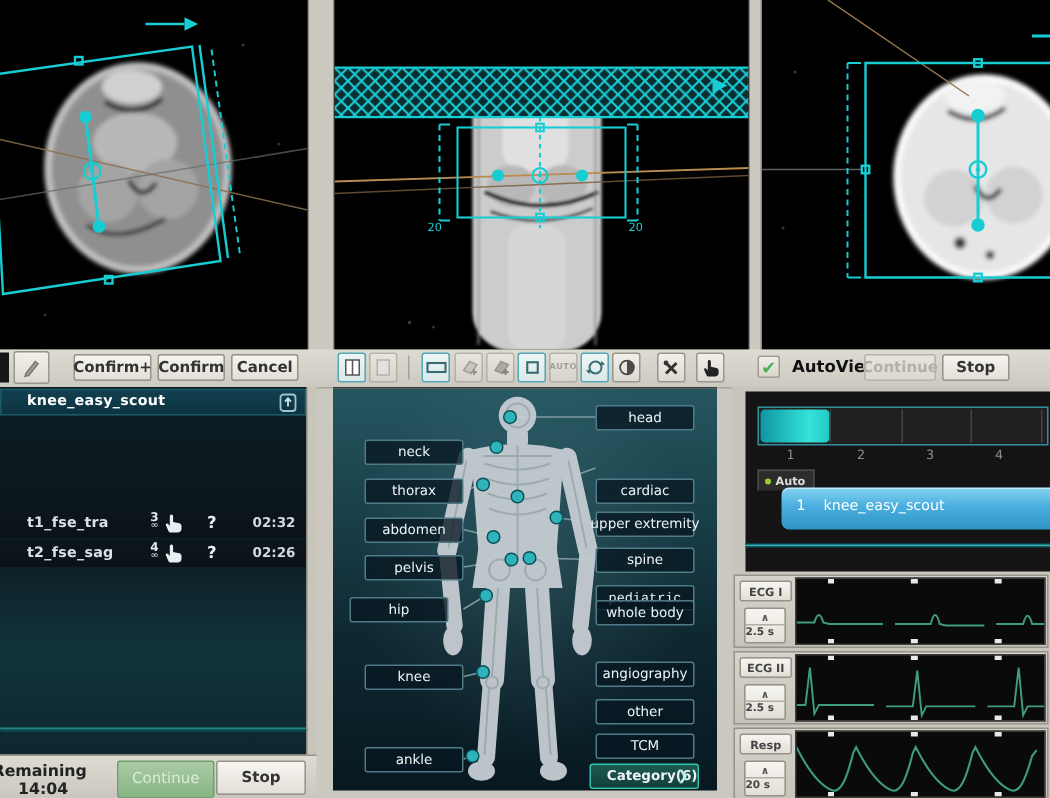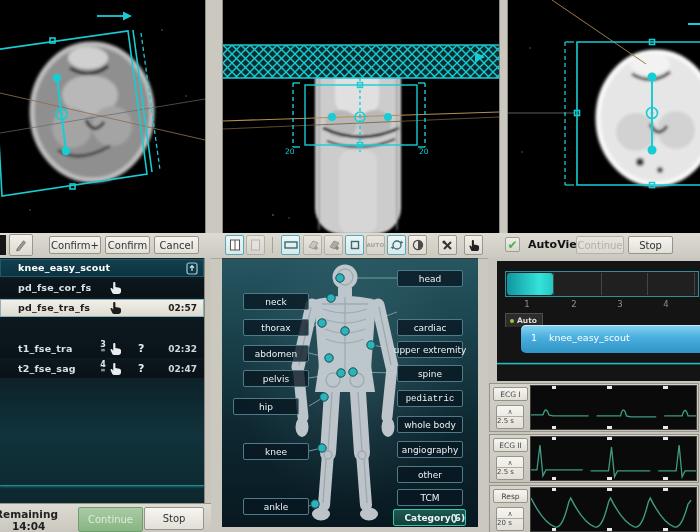--- a/index.html
+++ b/index.html
@@ -3,21 +3,21 @@
 <meta charset="utf-8">
 <style>
   html,body{margin:0;padding:0;}
   body{font-family:"DejaVu Sans","Liberation Sans",sans-serif;background:#9a978f;}
   #app{position:relative;width:700px;height:532px;background:#cbc8bf;overflow:hidden;}
   .abs{position:absolute;}
   
   .viewport{position:absolute;top:0;height:233px;background:#000;box-shadow:0 0 0 1px #8e8b83;}
   
   .toolstrip{position:absolute;left:0;top:233px;width:700px;height:25px;background:linear-gradient(180deg,#dedbd2,#ccc9c0);border-bottom:1px solid #aaa79e;}
-  .gbtn{position:absolute;display:flex;align-items:center;justify-content:center;background:linear-gradient(180deg,#f7f5f0,#e2dfd7);border:1px solid #96938a;border-radius:2px;font-size:10px;color:#333;box-sizing:border-box;}
+  .gbtn{position:absolute;display:flex;align-items:center;justify-content:center;background:linear-gradient(180deg,#f7f5f0,#e2dfd7);border:1px solid #96938a;border-radius:2px;font-size:10px;color:#333;box-sizing:border-box;font-weight:bold;}
   .gbtn.disabled{color:#b2afa7;background:linear-gradient(180deg,#e7e4dc,#dbd8cf);border-color:#b5b2a9;}
   .tbtn{position:absolute;top:235px;width:19px;height:20px;background:linear-gradient(180deg,#f2f0ea,#ddd9d0);border:1px solid #9a978e;border-radius:2px;box-sizing:border-box;display:flex;align-items:center;justify-content:center;}
   .tbtn.sel{border:1px solid #55a8ba;background:linear-gradient(180deg,#eef6f6,#d9e8e8);}
   .tbtn.dis{opacity:.55;}
   
   #left-panel{position:absolute;left:0;top:258px;width:211px;height:274px;background:#c8c5bc;}
   #seq-list{position:absolute;left:0;top:0;width:204px;height:245px;background:linear-gradient(180deg,#0d1d24 0%,#0b161c 35%,#11333c 72%,#0d272e 100%);border-right:1px solid #8a877f;}
   .seq-row{position:absolute;left:0;width:204px;height:18px;background:linear-gradient(180deg,#0c161c,#0a1217);}
   .seq-row .nm{position:absolute;left:18px;top:3px;font-size:9.5px;font-weight:bold;color:#d8e2e6;letter-spacing:.2px;}
   .seq-row .tm{position:absolute;right:7px;top:3.5px;font-size:9px;font-weight:bold;color:#cfdade;}
@@ -303,34 +303,21 @@
     <div id="seq-list">
 
       <div class="seq-row active" style="top:1px;">
         <span class="nm">knee_easy_scout</span>
         <svg class="abs" style="left:186px;top:3px;" width="12" height="13" viewBox="0 0 12 13">
             <rect x="1" y="1" width="10" height="11" rx="2" fill="none" stroke="#9fc6cc" stroke-width="1.2"></rect>
             <path d="M6 9 L6 4 M4 5.8 L6 3.6 L8 5.8" stroke="#cfe6ea" stroke-width="1.2" fill="none"></path>
           </svg>
       </div>
 
-      <div class="seq-row" style="top:21px;">
-        <span class="nm">pd_fse_cor_fs</span>
-        <svg class="handicon" viewBox="0 0 13 14">
-            <path d="M5 13 C4 13 3.5 12.5 3.2 11.8 L1.6 8.2 C1.3 7.5 1.8 7 2.4 7 C2.8 7 3.1 7.2 3.3 7.5 L4.2 8.8 L4.2 2.2 C4.2 1.5 4.7 1 5.3 1 C5.9 1 6.4 1.5 6.4 2.2 L6.4 6 L10.5 6.8 C11.4 7 12 7.7 12 8.6 L12 10.5 C12 11.9 10.9 13 9.5 13 Z" fill="#e8eef0"></path>
-          </svg>
-      </div>
-
-      <div class="seq-row selected" style="top:41px;">
-        <span class="nm">pd_fse_tra_fs</span>
-        <svg class="handicon" viewBox="0 0 13 14">
-            <path d="M5 13 C4 13 3.5 12.5 3.2 11.8 L1.6 8.2 C1.3 7.5 1.8 7 2.4 7 C2.8 7 3.1 7.2 3.3 7.5 L4.2 8.8 L4.2 2.2 C4.2 1.5 4.7 1 5.3 1 C5.9 1 6.4 1.5 6.4 2.2 L6.4 6 L10.5 6.8 C11.4 7 12 7.7 12 8.6 L12 10.5 C12 11.9 10.9 13 9.5 13 Z" fill="#1c1c1c"></path>
-          </svg>
-        <span class="tm">02:57</span>
-      </div>
+
 
 
       <div class="seq-row" style="top:82px;">
         <span class="nm">t1_fse_tra</span>
         <span class="stk">
             <span class="n">3</span>
             <span class="c">∞</span>
           </span>
         <svg class="handicon" viewBox="0 0 13 14">
             <path d="M5 13 C4 13 3.5 12.5 3.2 11.8 L1.6 8.2 C1.3 7.5 1.8 7 2.4 7 C2.8 7 3.1 7.2 3.3 7.5 L4.2 8.8 L4.2 2.2 C4.2 1.5 4.7 1 5.3 1 C5.9 1 6.4 1.5 6.4 2.2 L6.4 6 L10.5 6.8 C11.4 7 12 7.7 12 8.6 L12 10.5 C12 11.9 10.9 13 9.5 13 Z" fill="#e8eef0"></path>
@@ -342,21 +329,21 @@
       <div class="seq-row" style="top:102px;">
         <span class="nm">t2_fse_sag</span>
         <span class="stk">
             <span class="n">4</span>
             <span class="c">∞</span>
           </span>
         <svg class="handicon" viewBox="0 0 13 14">
             <path d="M5 13 C4 13 3.5 12.5 3.2 11.8 L1.6 8.2 C1.3 7.5 1.8 7 2.4 7 C2.8 7 3.1 7.2 3.3 7.5 L4.2 8.8 L4.2 2.2 C4.2 1.5 4.7 1 5.3 1 C5.9 1 6.4 1.5 6.4 2.2 L6.4 6 L10.5 6.8 C11.4 7 12 7.7 12 8.6 L12 10.5 C12 11.9 10.9 13 9.5 13 Z" fill="#e8eef0"></path>
           </svg>
         <span class="qq">?</span>
-        <span class="tm">02:47</span>
+        <span class="tm">02:26</span>
       </div>
 
       <div class="teal-line"></div>
     </div>
 
     <div id="left-bottom">
       <span class="rem-label">Remaining</span>
       <span class="rem-time">14:04</span>
       <div class="btn-continue-green">Continue</div>
       <div class="gbtn btn-stop-l">Stop</div>
@@ -441,21 +428,21 @@
     <div class="anat-btn" style="left:21px;top:111px;">pelvis</div>
     <div class="anat-btn" style="left:11px;top:139px;text-align:center;">hip</div>
     <div class="anat-btn" style="left:21px;top:184px;">knee</div>
     <div class="anat-btn" style="left:21px;top:239px;">ankle</div>
 
     <div class="anat-btn" style="left:175px;top:11px;">head</div>
     <div class="anat-btn" style="left:175px;top:60px;">cardiac</div>
     <div class="anat-btn" style="left:175px;top:82px;">upper extremity</div>
     <div class="anat-btn" style="left:175px;top:106px;text-align:center;">spine</div>
     <div class="anat-btn" style="left:175px;top:131px;font-family:Liberation Mono, monospace;">pediatric</div>
-    <div class="anat-btn" style="left:175px;top:157px;">whole body</div>
+    <div class="anat-btn" style="left:175px;top:141px;">whole body</div>
     <div class="anat-btn" style="left:175px;top:182px;">angiography</div>
     <div class="anat-btn" style="left:175px;top:207px;">other</div>
     <div class="anat-btn" style="left:175px;top:230px;">TCM</div>
     <div class="anat-btn cat" style="left:171px;top:250px;justify-content:flex-end;">
       <span>Category(6)</span>
       <span class="chev">❯</span>
     </div>
   </div>
 
   <div id="right-panel">

